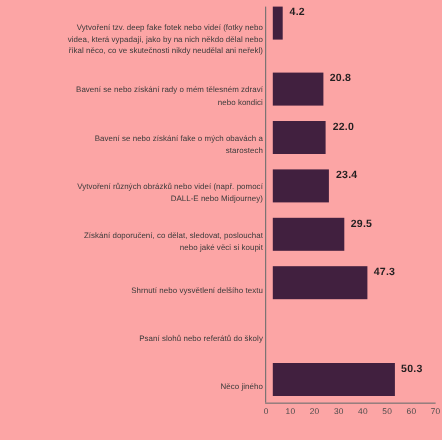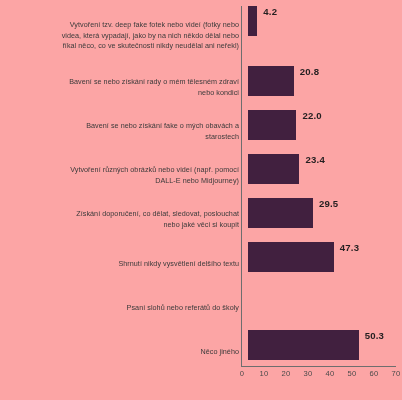--- a/index.html
+++ b/index.html
@@ -163,21 +163,21 @@
       <div class="row" style="height:44px;">
         <div class="cat-label">Získání doporučení, co dělat, sledovat, poslouchat
 nebo jaké věci si koupit</div>
         <div class="bar-wrap">
           <div class="bar" style="width:64.9px;"></div>
           <div class="bar-value">29.5</div>
         </div>
       </div>
 
       <div class="row" style="height:44px;">
-        <div class="cat-label">Shrnutí nikdy vysvětlení delšího textu</div>
+        <div class="cat-label">Shrnutí nebo vysvětlení delšího textu</div>
         <div class="bar-wrap">
           <div class="bar" style="width:85.8px;"></div>
           <div class="bar-value">47.3</div>
         </div>
       </div>
 
       <div class="row" style="height:44px;">
         <div class="cat-label">Psaní slohů nebo referátů do školy</div>
       </div>
 

